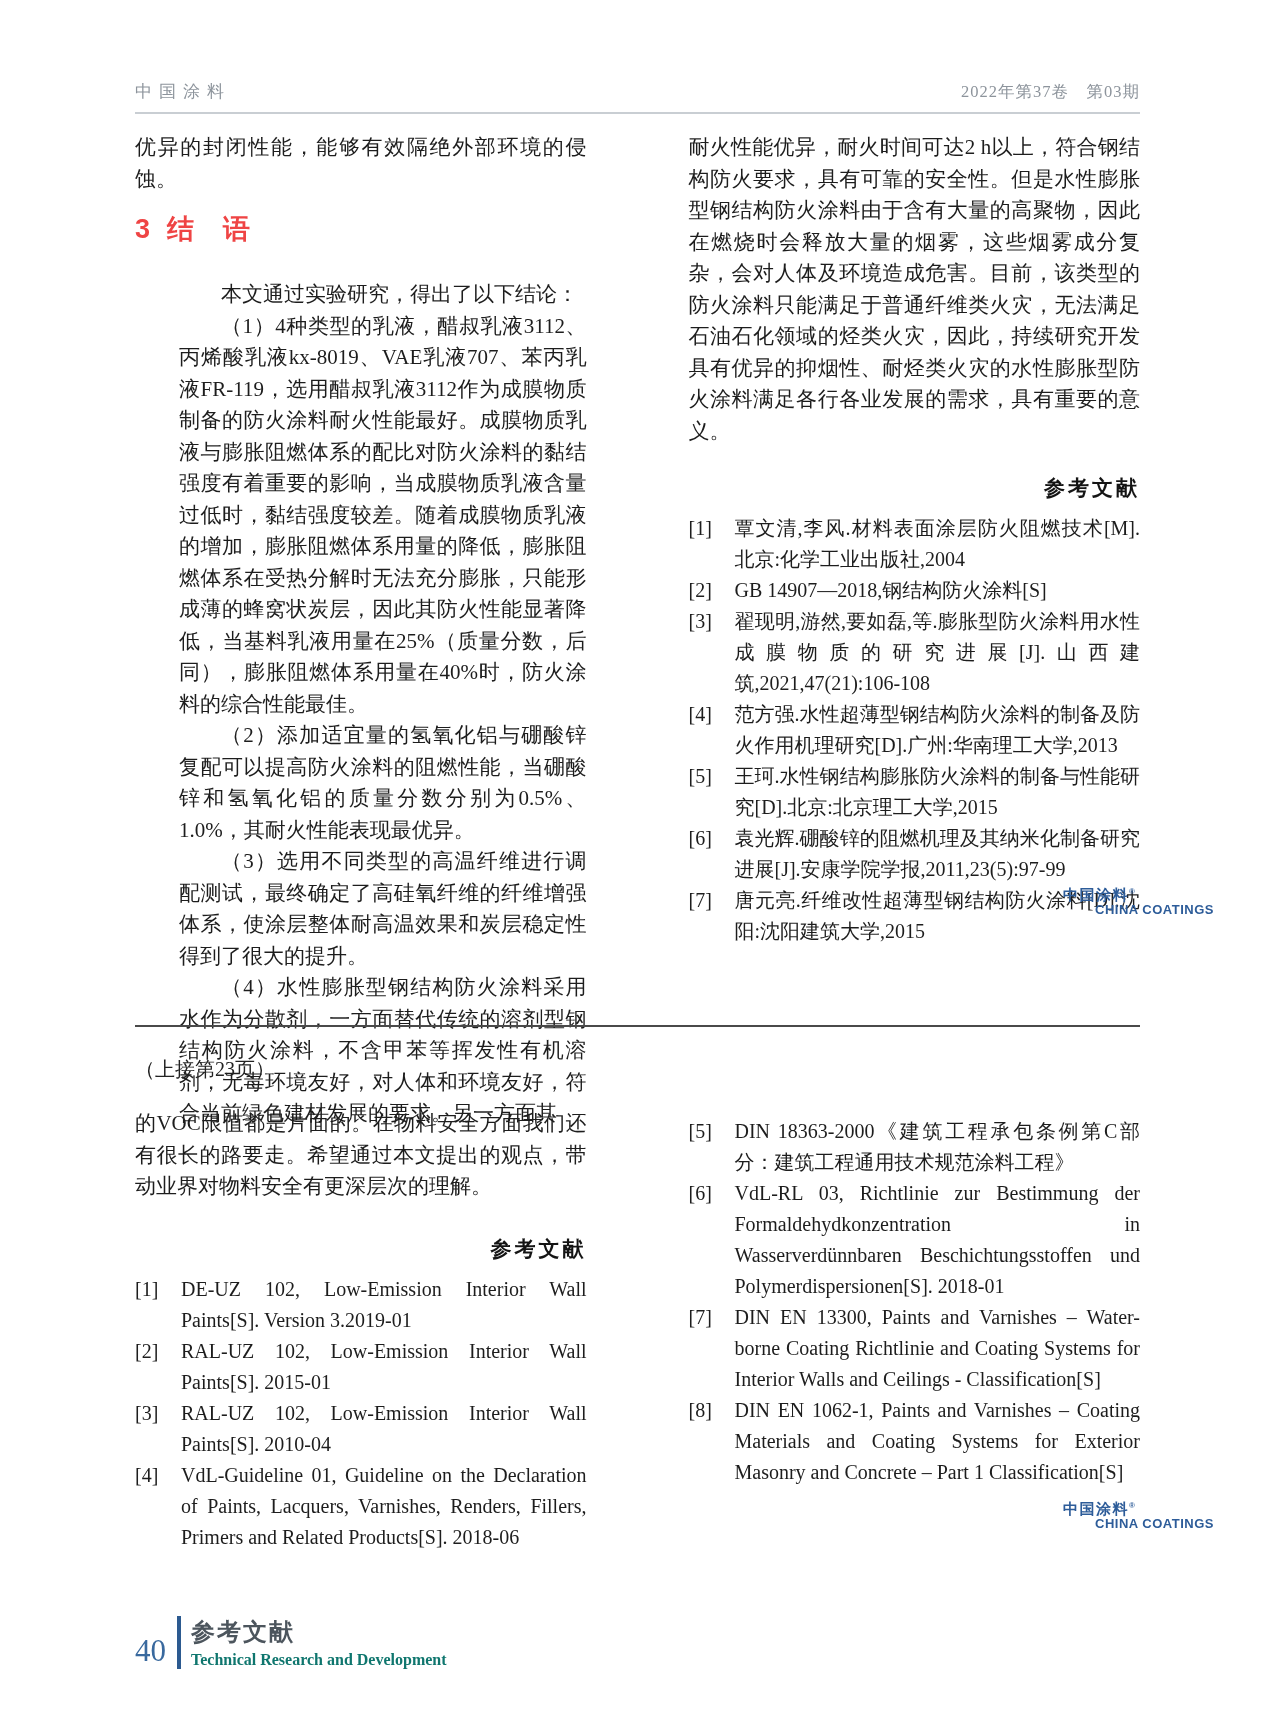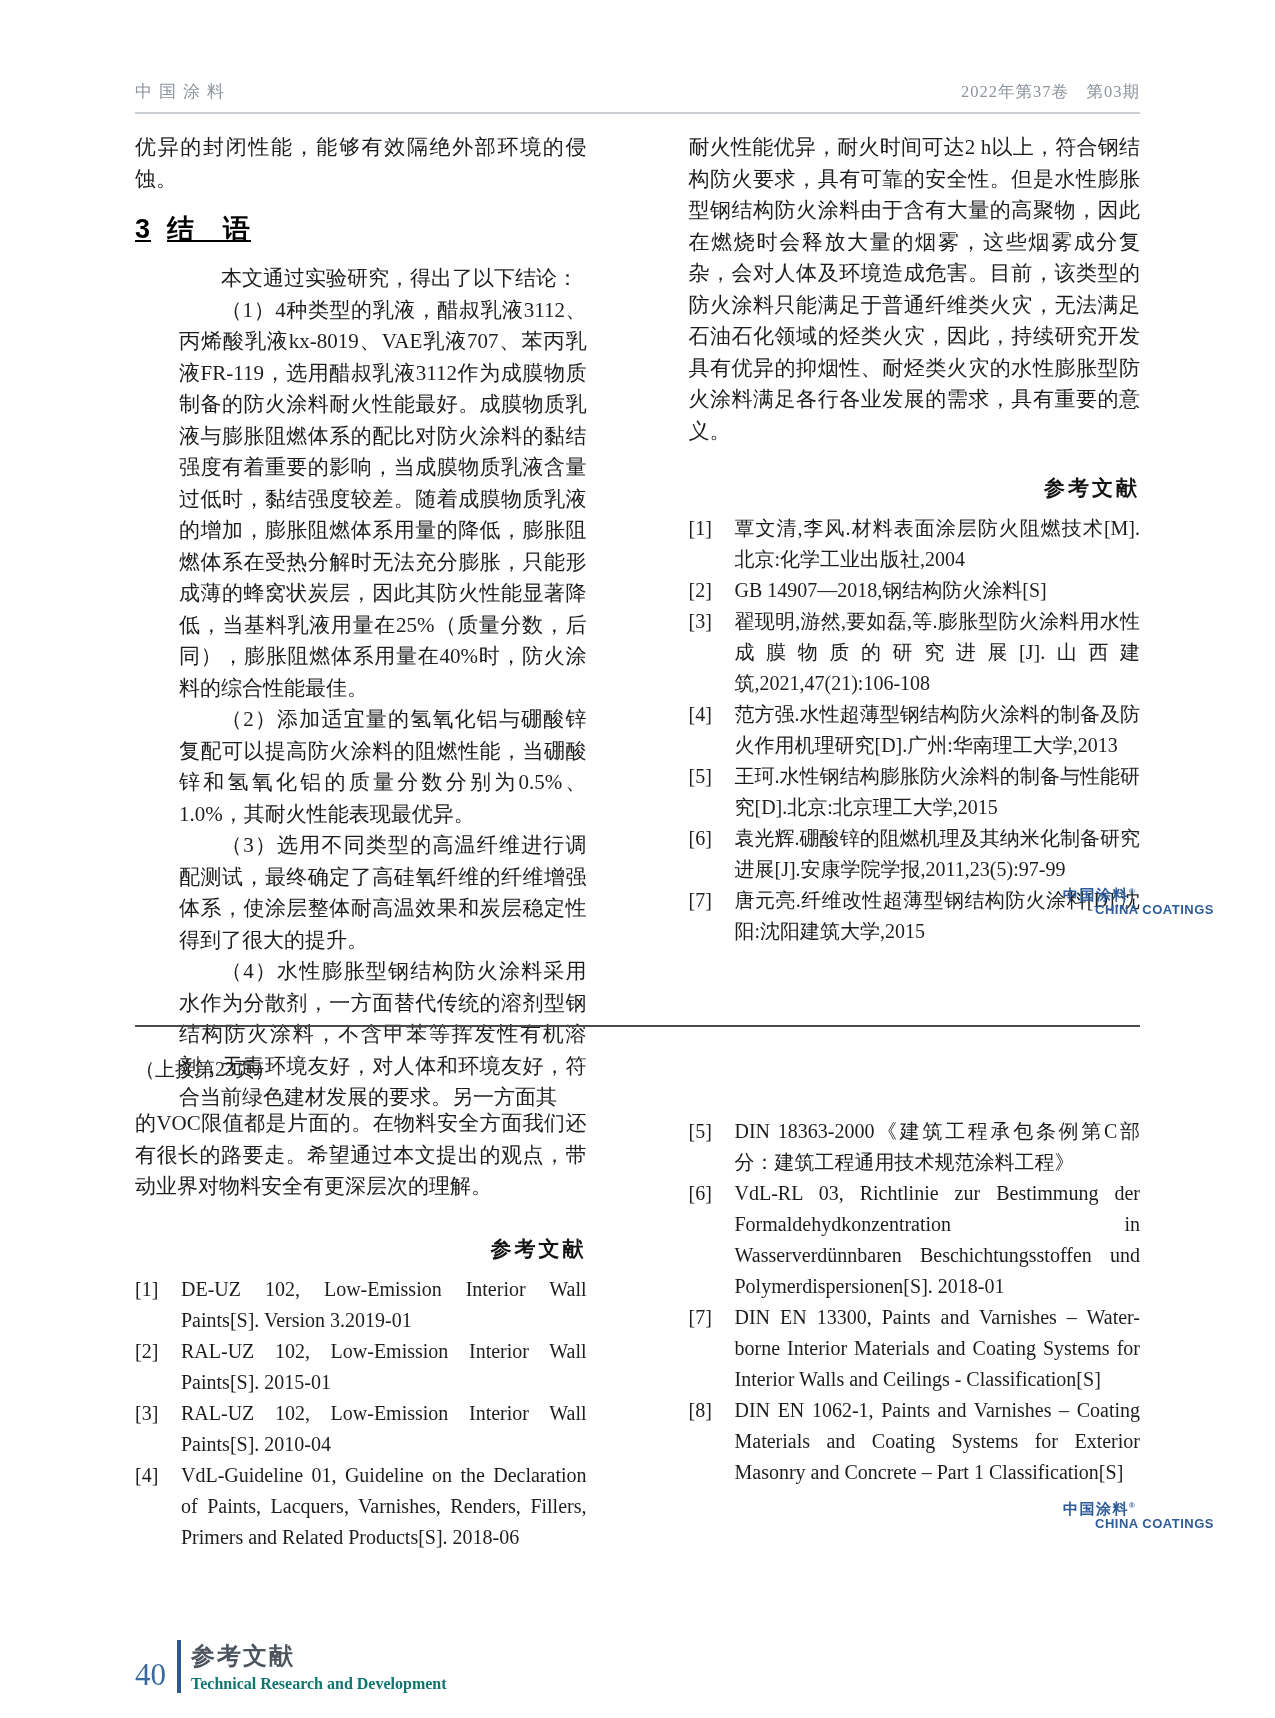--- a/index.html
+++ b/index.html
@@ -23,22 +23,22 @@
   .two-col { position:absolute; left:135px; right:135px; display:flex; gap:102px; }
   .article1 { top:132px; }
   .article2 { top:1108px; }
   .col { flex:1 1 0; min-width:0; }
 
   .body-text { font-size:21px; line-height:31.5px; text-align:justify; }
   .para-indent { text-indent:2em;margin-left:44px; }
 
   .section-heading {
     font-family:"Liberation Sans","DejaVu Sans",sans-serif;
-    color:#000000; font-weight:bold; font-size:27px;
-    margin:16px 0 16px 0; letter-spacing:1px;text-decoration:underline;
+    color:#ef4444; font-weight:bold; font-size:27px;
+    margin:16px 0 32px 0; letter-spacing:1px;
   }
   .section-heading .num { margin-right:16px; }
 
   .ref-heading {
     text-align:right; font-weight:bold; font-size:21px;
     font-family:"Liberation Sans","DejaVu Sans",sans-serif;
     letter-spacing:3px; margin:27px 0 11px 0; color:#141414;
   }
   .ref-list { font-size:20px; line-height:31px; }
   .ref-item { display:flex; }
@@ -56,21 +56,21 @@
 
   
   .logo { position:absolute; color:#2d5c99; font-family:"Liberation Sans","DejaVu Sans",sans-serif; line-height:1.15; }
   .logo-cn { font-size:15px; font-weight:bold; letter-spacing:1.5px; white-space:nowrap; }
   .logo-reg { font-size:8px; vertical-align:super; letter-spacing:0; }
   .logo-en { font-size:13px; font-weight:bold; letter-spacing:0.5px; white-space:nowrap;margin-left:32px; }
   .logo1 { top:886px; left:1063px; }
   .logo2 { top:1500px; left:1063px; }
 
   
-  .page-footer { position:absolute; top:1616px; left:135px; display:flex;margin-top:24px; }
+  .page-footer { position:absolute; top:1616px; left:135px; display:flex; }
   .page-num {
     font-size:31px; color:#39699e; margin-right:11px;
     align-self:flex-end; line-height:1; padding-bottom:3px;
   }
   .footer-bar { width:4px; background:#2c5a90; margin-right:10px; }
   .footer-cn {
     font-size:24px; font-weight:bold; color:#4c555d; letter-spacing:2px;
     font-family:"Liberation Sans","DejaVu Sans",sans-serif;
   }
   .footer-en { font-size:16px; font-weight:bold; color:#0f766e; margin-top:3px; }
@@ -169,21 +169,21 @@
       <div class="ref-item">
         <span class="ref-num">[5]</span>
         <span class="ref-text">DIN 18363-2000《建筑工程承包条例第C部分：建筑工程通用技术规范涂料工程》</span>
       </div>
       <div class="ref-item">
         <span class="ref-num">[6]</span>
         <span class="ref-text">VdL-RL 03, Richtlinie zur Bestimmung der Formaldehydkonzentration in Wasserverdünnbaren Beschichtungsstoffen und Polymerdispersionen[S]. 2018-01</span>
       </div>
       <div class="ref-item">
         <span class="ref-num">[7]</span>
-        <span class="ref-text">DIN EN 13300, Paints and Varnishes – Water-borne Interior Materials and Coating Systems for Interior Walls and Ceilings - Classification[S]</span>
+        <span class="ref-text">DIN EN 13300, Paints and Varnishes – Water-borne Coating Richtlinie and Coating Systems for Interior Walls and Ceilings - Classification[S]</span>
       </div>
       <div class="ref-item">
         <span class="ref-num">[8]</span>
         <span class="ref-text">DIN EN 1062-1, Paints and Varnishes – Coating Materials and Coating Systems for Exterior Masonry and Concrete – Part 1 Classification[S]</span>
       </div>
     </div>
   </div>
 </div>
 
 <div class="logo logo2">

